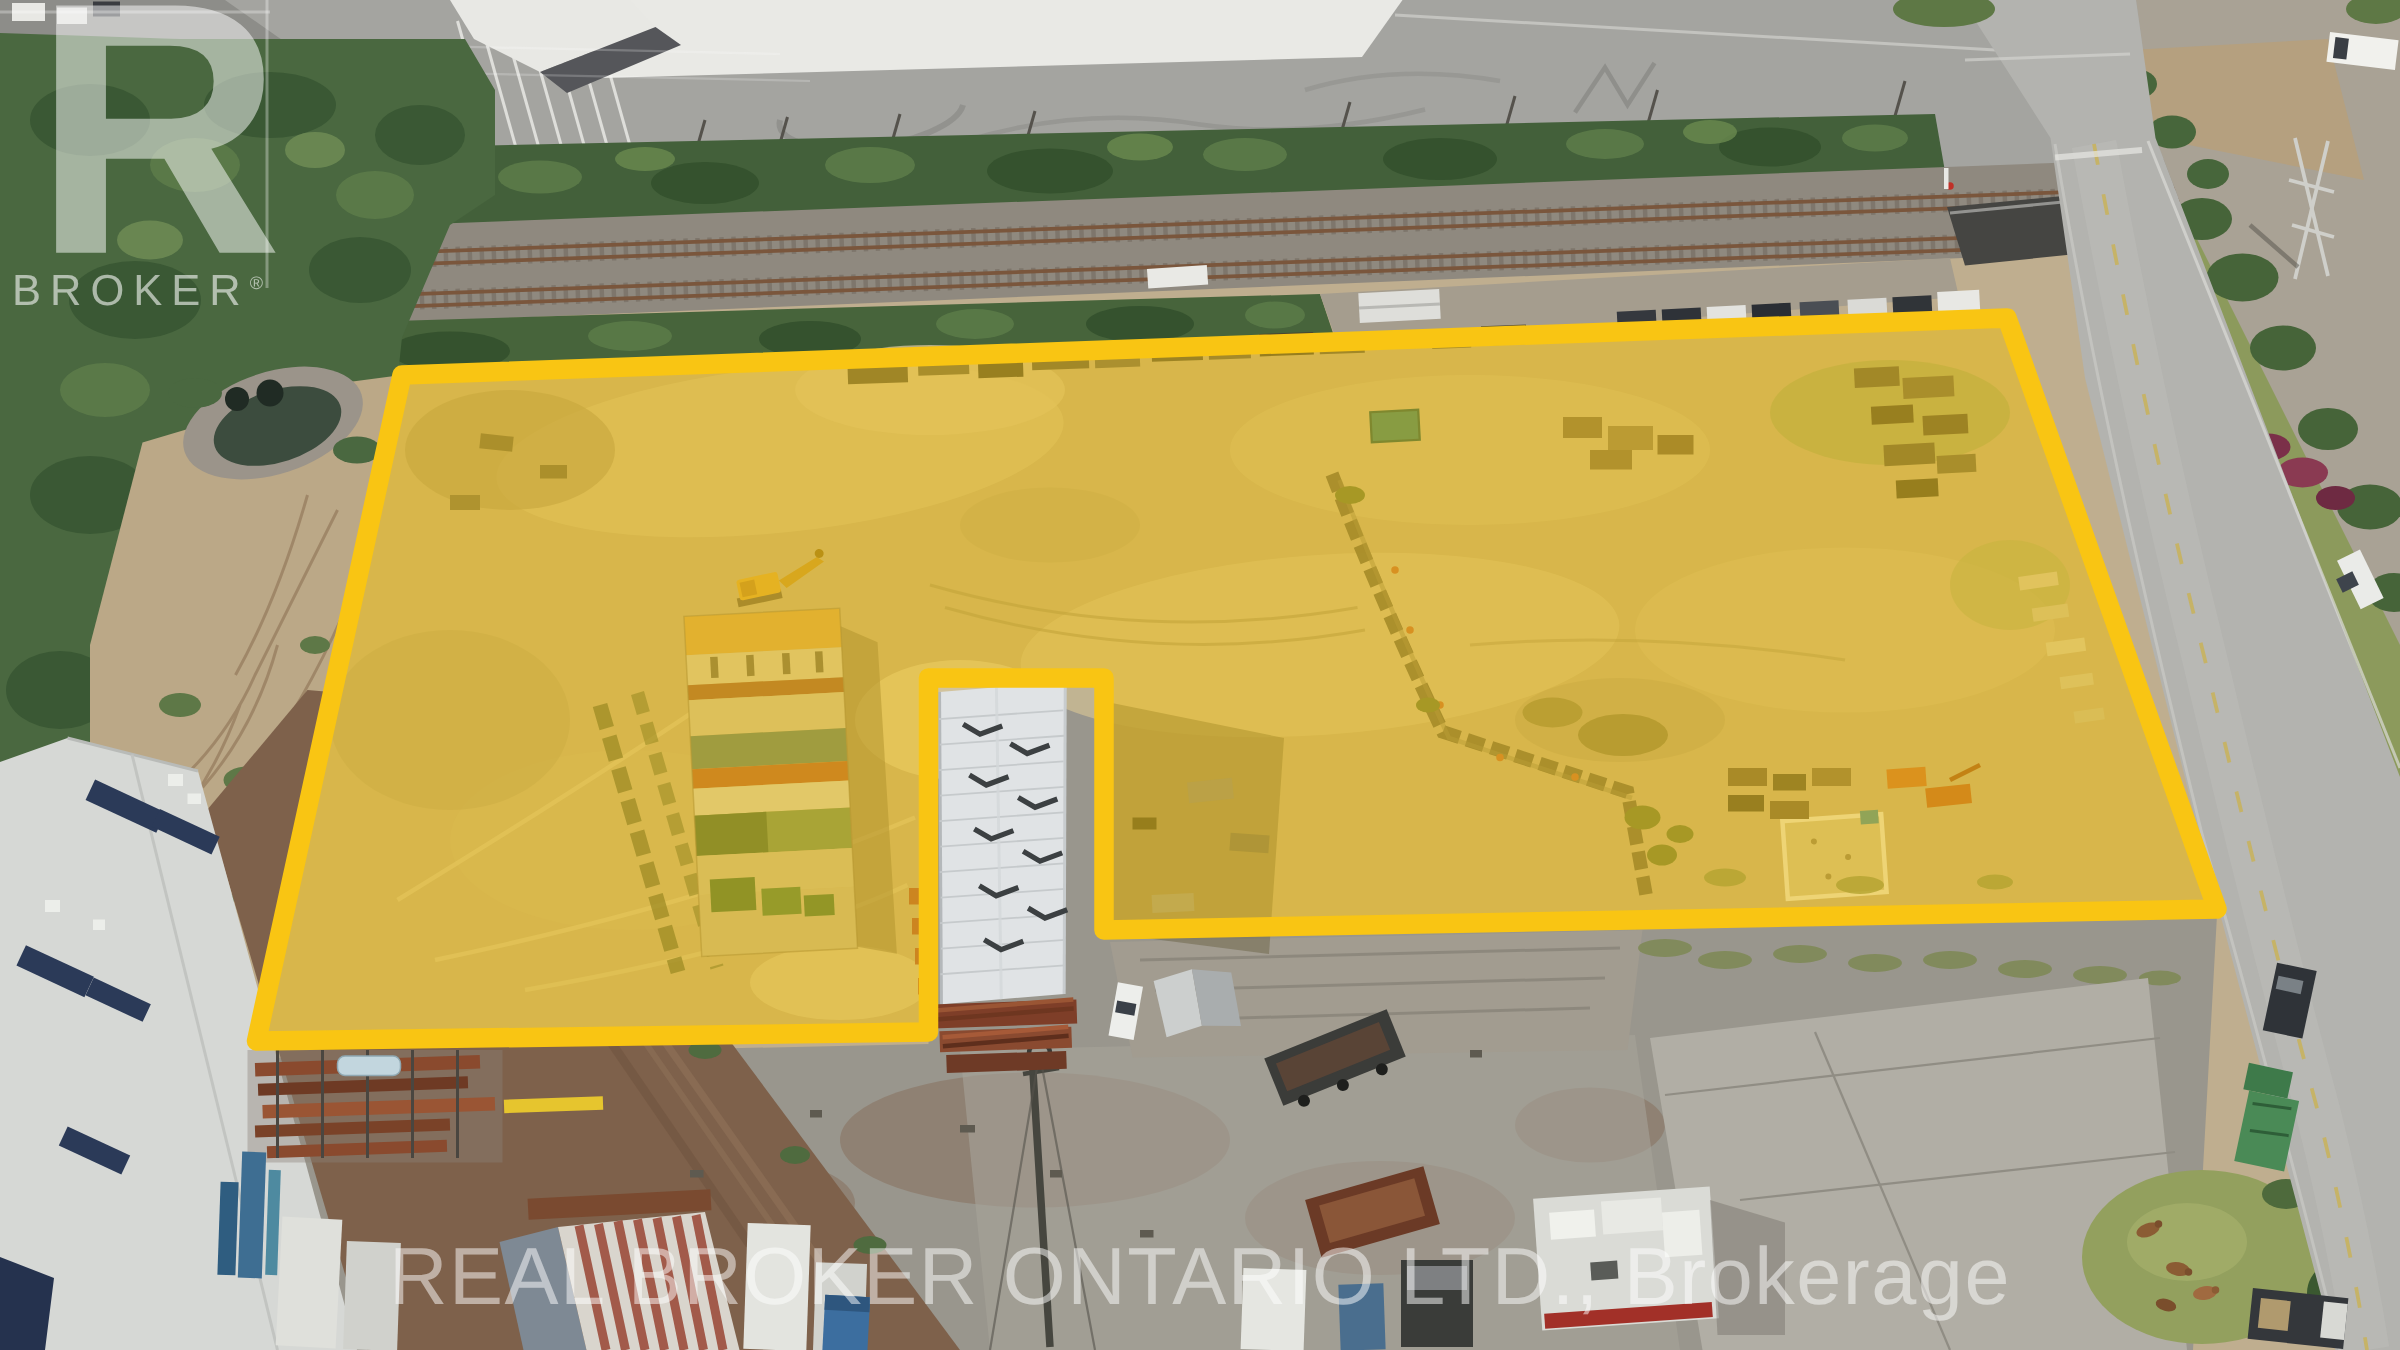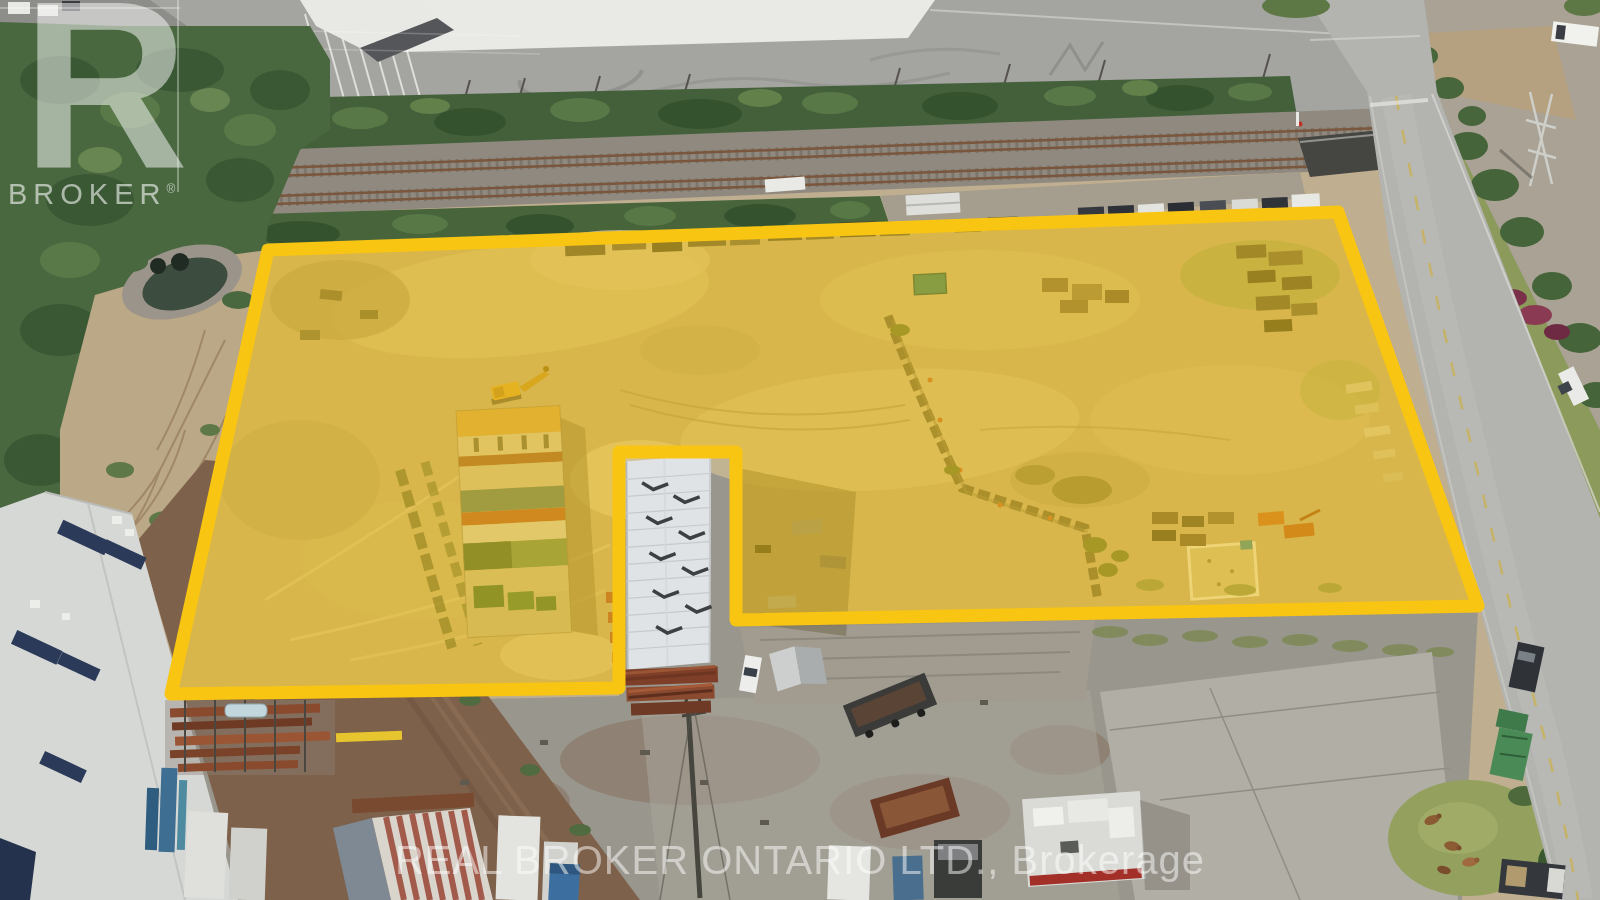--- a/index.html
+++ b/index.html
@@ -5,21 +5,21 @@
   html,body{margin:0;padding:0;background:#222;}
   .photo{position:relative;width:1600px;height:900px;overflow:hidden;font-family:"Liberation Sans",sans-serif;}
   .photo svg{position:absolute;inset:0;display:block;}
   
   .wm{position:absolute;color:rgba(255,255,255,0.52);user-select:none;pointer-events:none;}
   .wm-logo-letter{left:22px;top:-34px;font-size:226px;font-weight:bold;line-height:1;transform:scale(1.02,1.06);transform-origin:top left;color:rgba(255,255,255,0.5);}
   .wm-box-v{left:177px;top:0;width:2px;height:192px;background:rgba(255,255,255,0.32);}
   .wm-box-h{left:0;top:7px;width:180px;height:2px;background:rgba(255,255,255,0.3);}
   .wm-logo-word{left:8px;top:178px;font-size:29px;letter-spacing:6px;color:rgba(255,255,255,0.58);}
   .wm-logo-word sup{font-size:12px;letter-spacing:0;}
-  .wm-footer{left:50%;top:838px;transform:translateX(-50%);font-size:40px;letter-spacing:1px;white-space:nowrap;color:rgba(255,255,255,0.5);}
+  .wm-footer{left:50%;top:820px;transform:translateX(-50%);font-size:54px;letter-spacing:1px;white-space:nowrap;color:rgba(255,255,255,0.5);}
 </style>
 </head>
 <body>
 
 <div class="photo">
 <svg width="1600" height="900" viewBox="0 0 1600 900">
 
   <rect x="0" y="0" width="1600" height="900" fill="#BFAE8F"></rect>
 
   <g>

